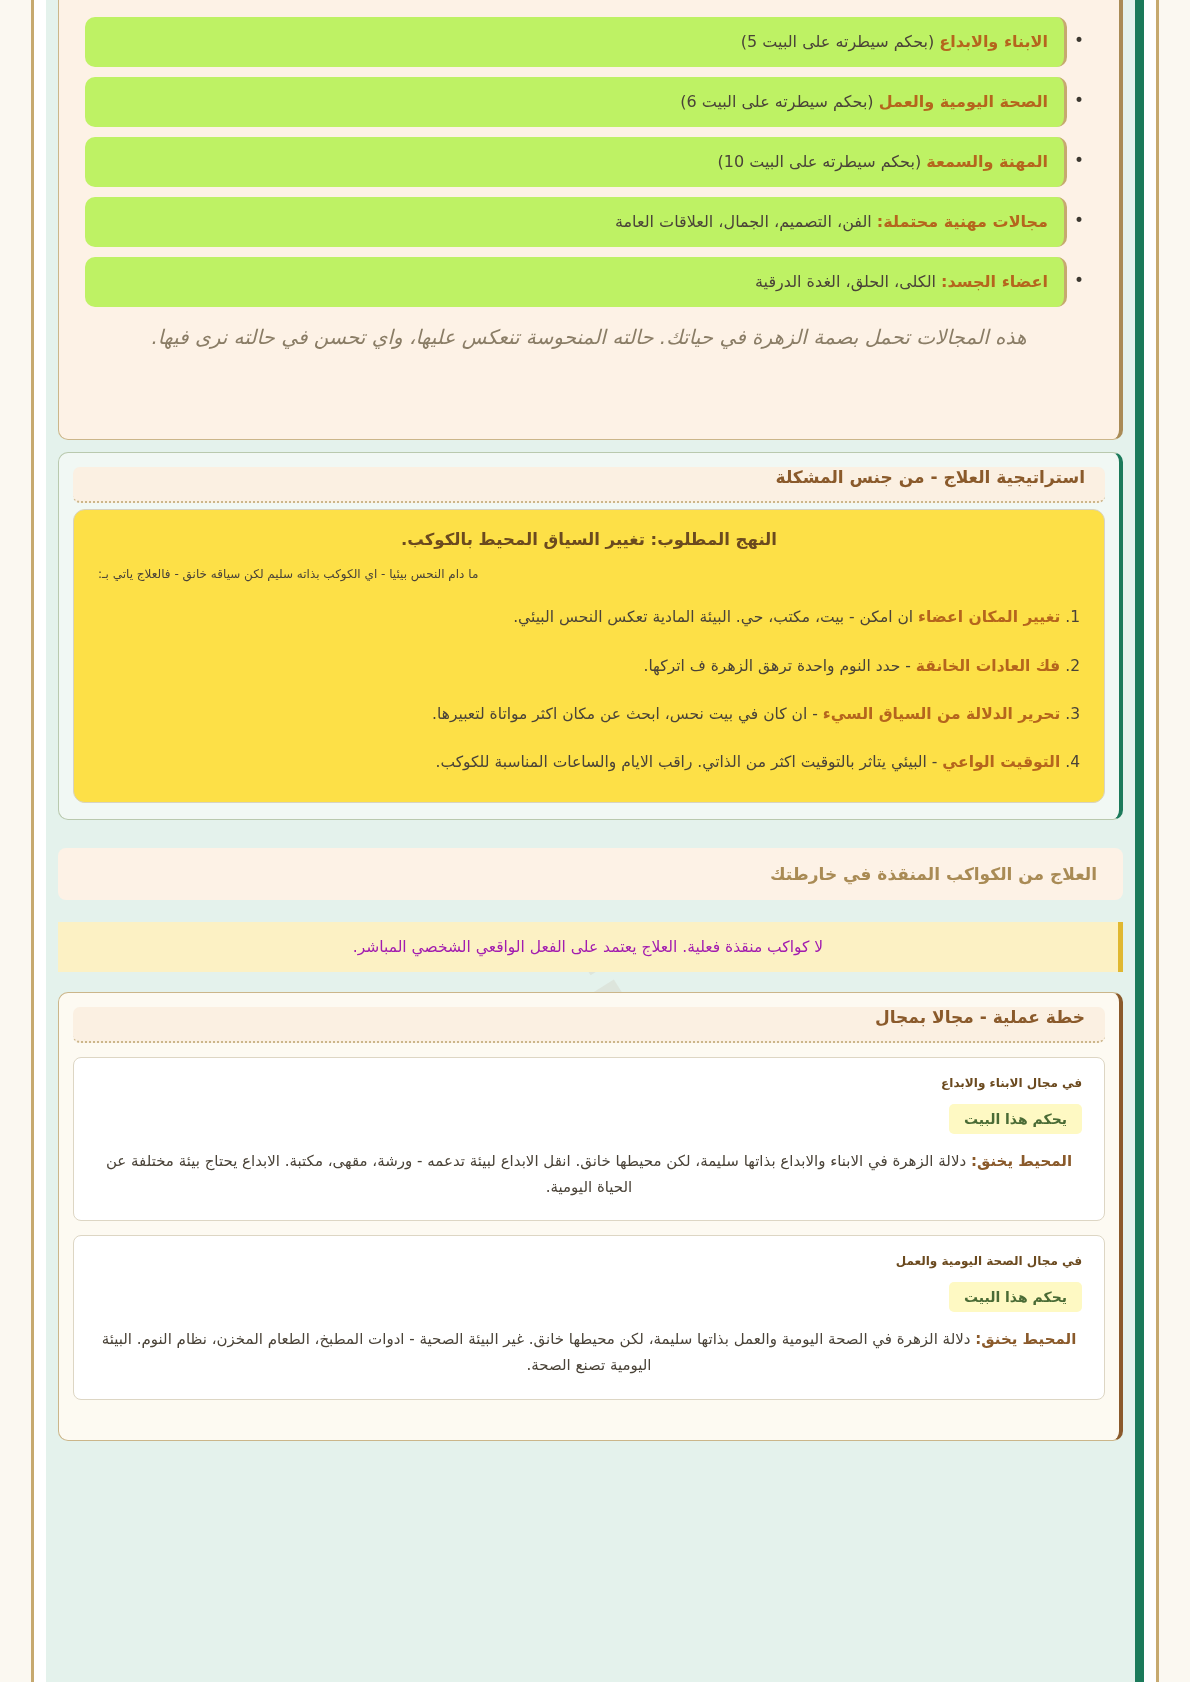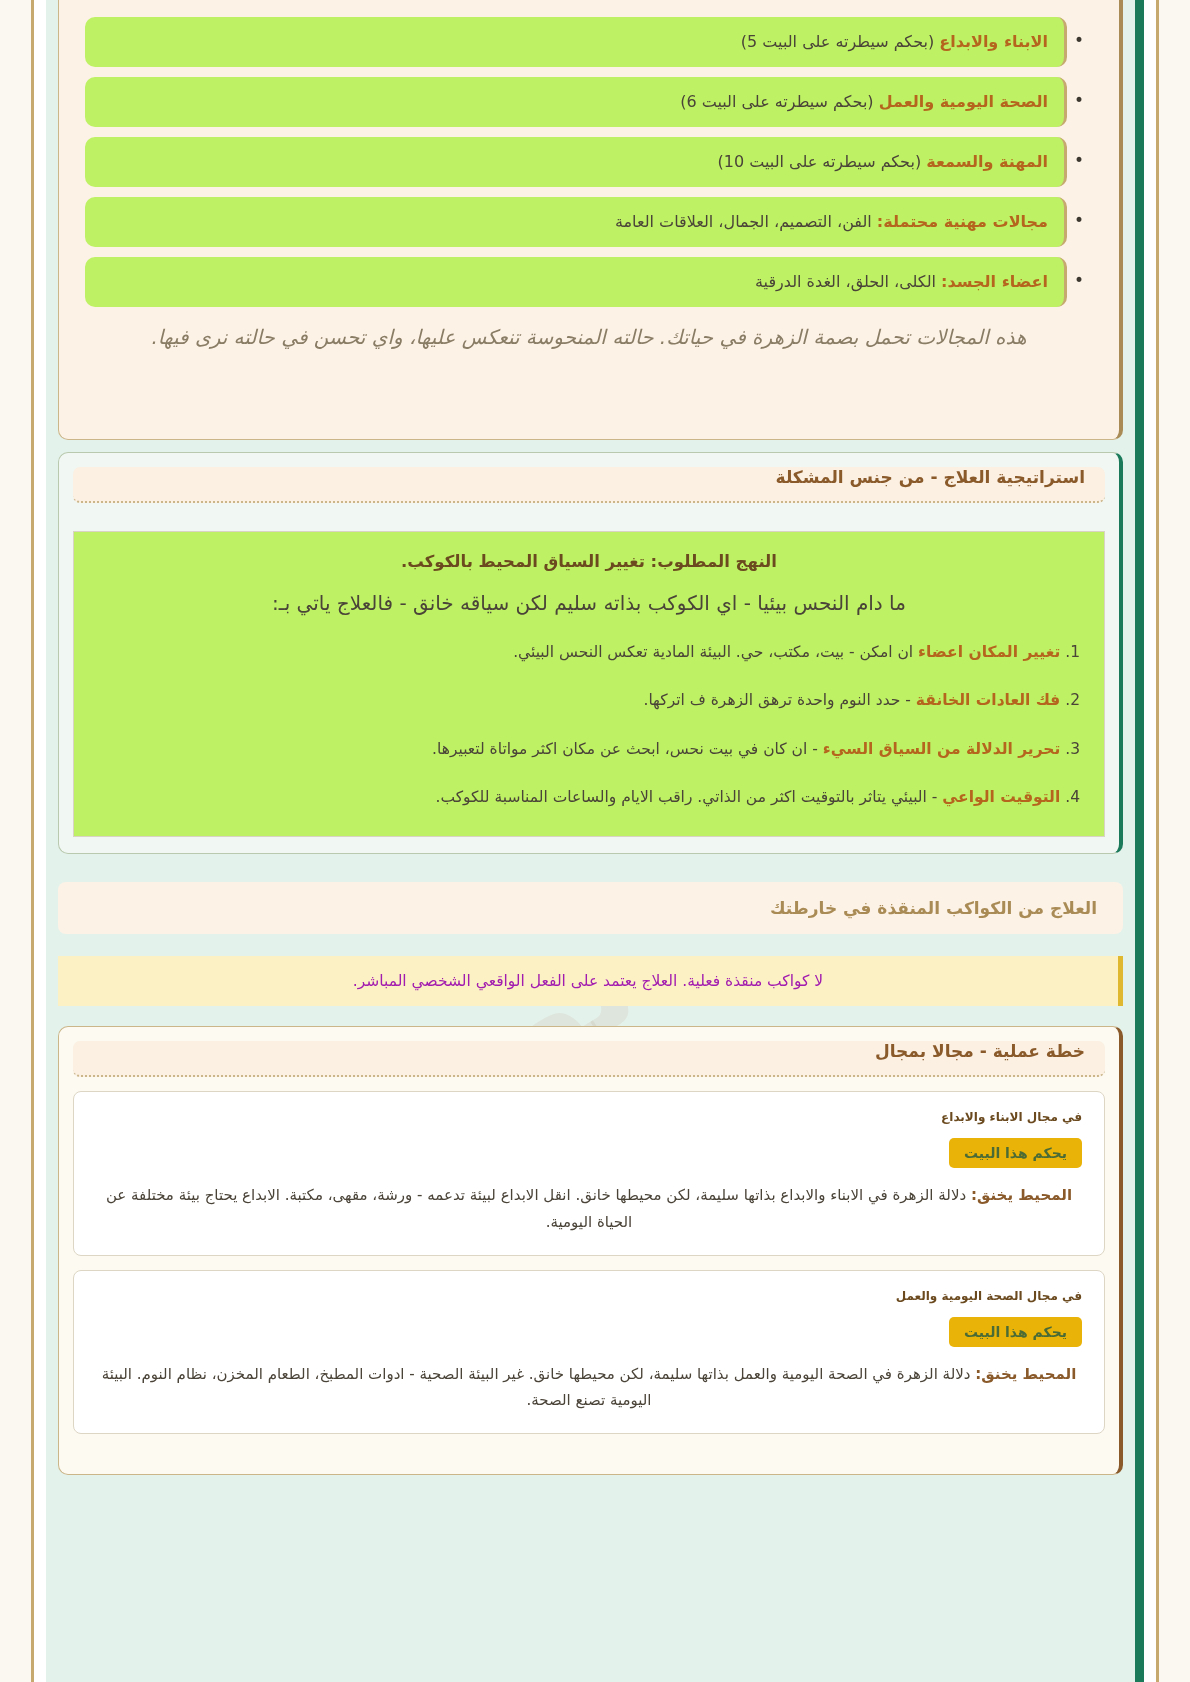--- a/index.html
+++ b/index.html
@@ -203,39 +203,39 @@
     margin: 0;
     border-bottom: none;
     background: #fdf2e6;
     color: #a98b55;
     font-weight: 700;
     border-radius: 8px;
     padding: 16px 26px;
   }
 
   .inner-white {
-    background: #bef264;
+    background: #fde047;
     border: 1px solid #d8d3c2;
-    border-radius: 0;
-    margin: 28px 14px 16px 14px;
+    border-radius: 12px;
+    margin: 6px 14px 16px 14px;
     padding: 18px 24px 22px 24px;
     box-sizing: border-box;
   }
 
   .lead-bold {
     color: #6b4a1f;
     font-size: 16.5px;
     font-weight: 700;
     text-align: center;
     margin: 2px 0 16px 0;
   }
   .lead-sub {
     color: #4a4338;
-    font-size: 20px;
-    text-align: center;
+    font-size: 12px;
+    text-align: left;
     margin: 0 0 20px 0;
     line-height: 1.6;
   }
 
   ol.num-list {
     list-style: none;
     counter-reset: step;
     margin: 0;
     padding: 0;
   }
@@ -283,21 +283,21 @@
     font-weight: 700;
     text-align: right;
     margin: 0 0 14px 0;
   }
   .badge-row {
     text-align: right;
     margin: 0 0 14px 0;
   }
   .badge-green {
     display: inline-block;
-    background: #eab308;
+    background: #fef9c3;
     color: #4a6b35;
     font-size: 14px;
     font-weight: 700;
     border-radius: 5px;
     padding: 7px 15px;
   }
   .plan-body {
     color: #4a4338;
     font-size: 15px;
     line-height: 1.75;

